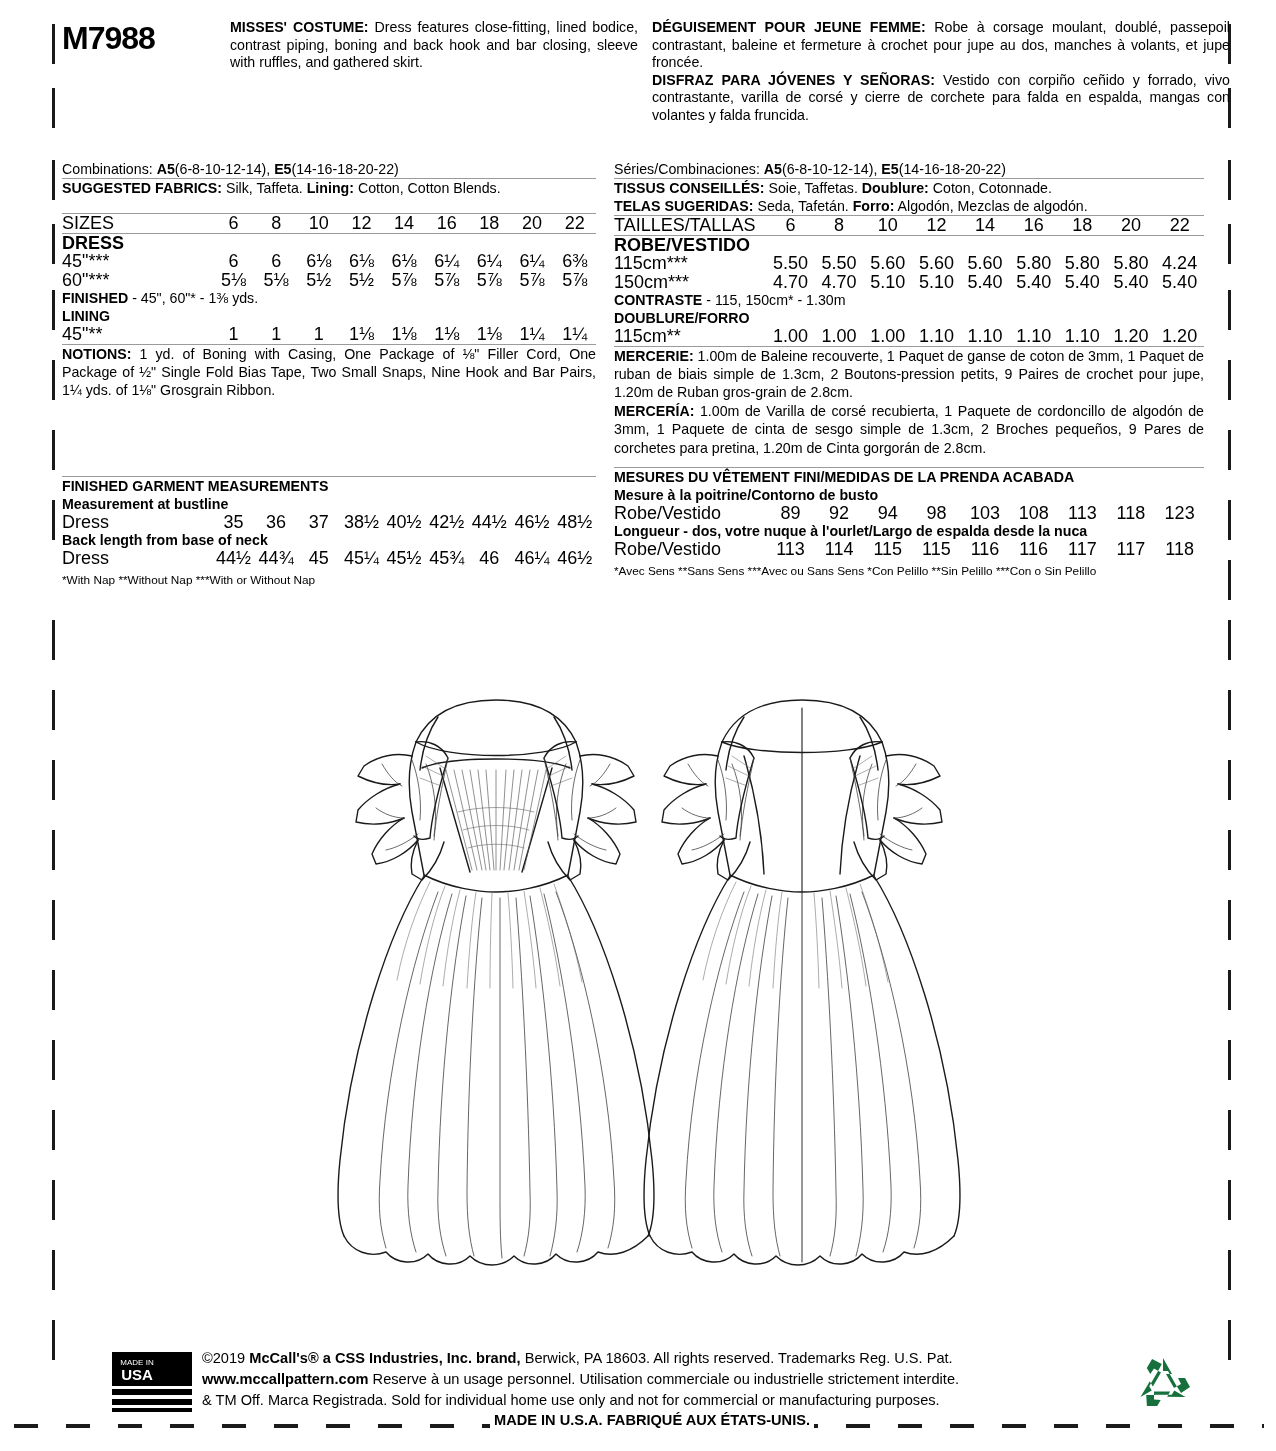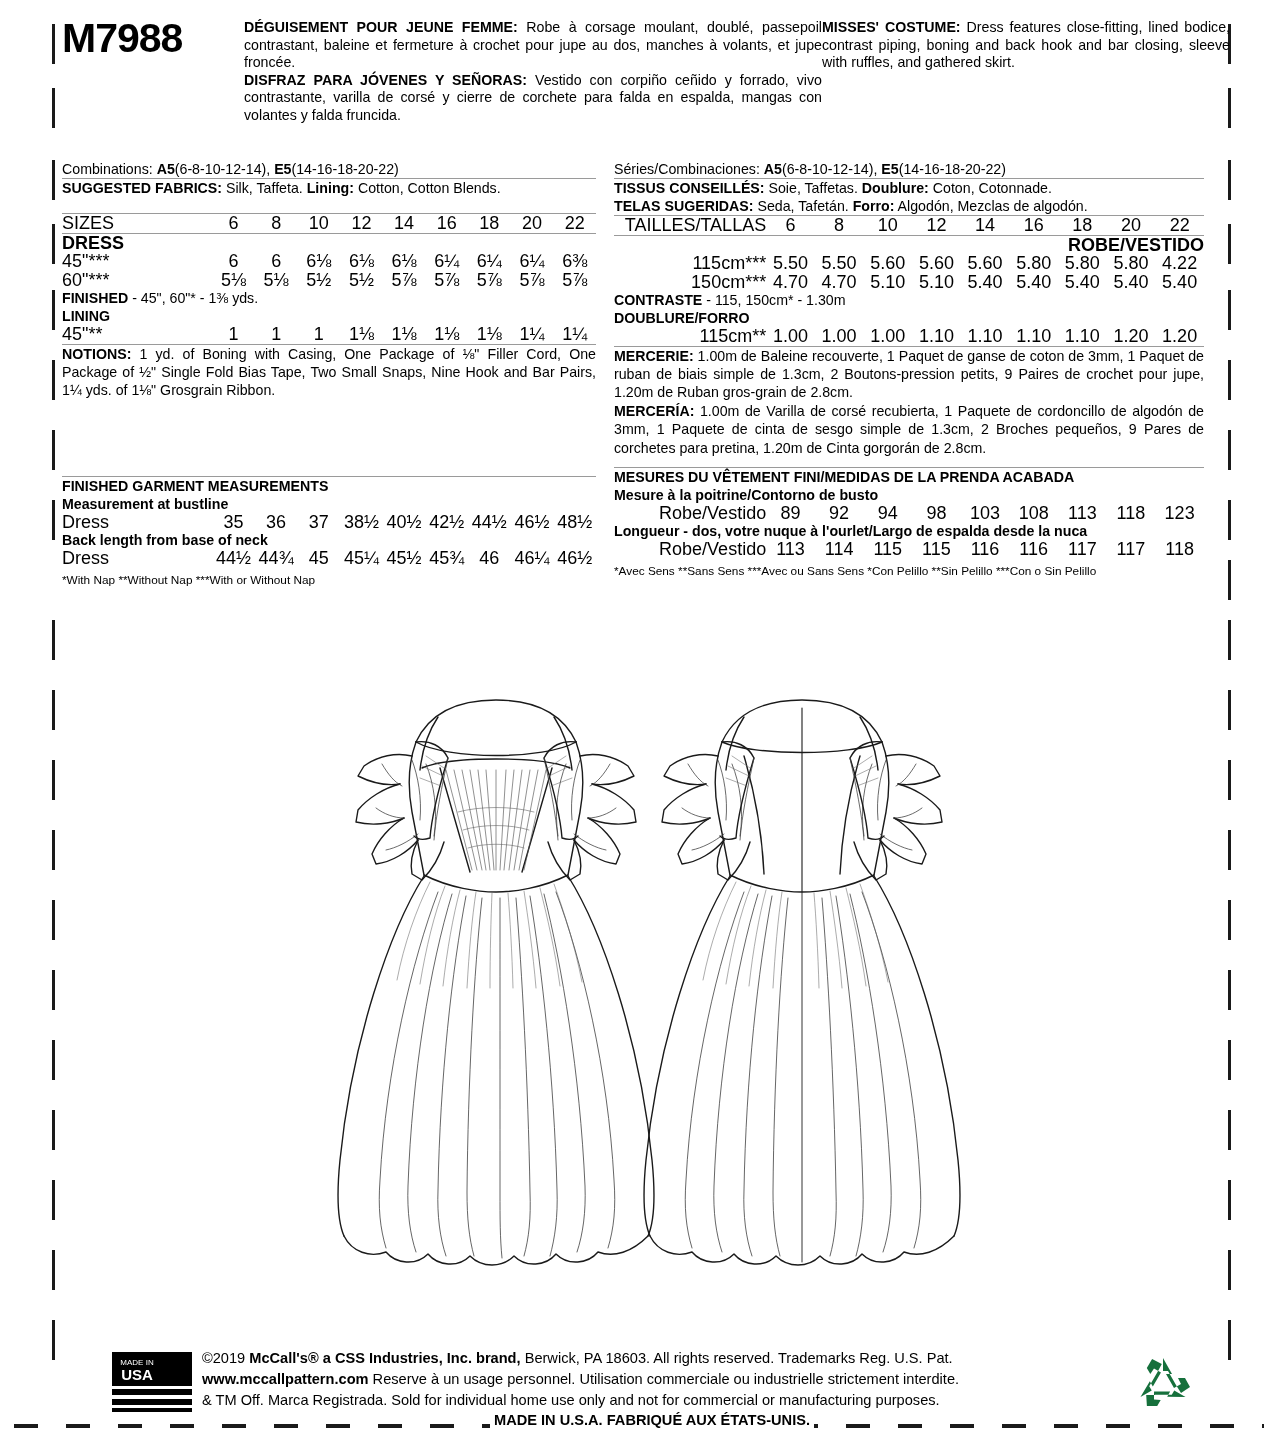--- a/index.html
+++ b/index.html
@@ -12,21 +12,21 @@
 
   
   .ticks{position:absolute;top:0;width:4px;height:100%;}
   .ticks.left{left:52px;}
   .ticks.right{left:1228px;}
   .tick{position:absolute;left:0;width:3px;background:#1a1a1a;}
 
   
   .header{position:absolute;left:62px;top:14px;width:1160px;display:flex;}
   .pattern-no{
-    font-weight:bold;font-size:41px;letter-spacing:-1px;line-height:48px;
+    font-weight:bold;font-size:32px;letter-spacing:-1px;line-height:48px;
     width:168px;flex:0 0 168px;
   }
   .desc-col{flex:0 0 408px;width:408px;padding-top:5px;}
   .desc-col.right{flex:0 0 578px;width:578px;margin-left:14px;}
   .desc{font-size:14.2px;line-height:17.6px;text-align:justify;}
   .desc b{font-weight:bold;}
 
   
   .cols{position:absolute;left:62px;top:160px;width:1166px;display:flex;}
   .col-l{width:534px;flex:0 0 534px;}
@@ -37,21 +37,21 @@
   .line{font-size:14.2px;line-height:18px;}
   .line.b{font-weight:bold;}
 
   
   table.yt{border-collapse:collapse;width:100%;font-size:18px;}
   table.yt td{padding:0;line-height:18.5px;vertical-align:bottom;white-space:nowrap;}
   td.lbl{text-align:left;}
   td.num{text-align:center;}
   .col-l td.lbl{width:150px;}
   .col-l td.num{width:42.6px;}
-  .col-r td.lbl{width:152px;text-align:right;}
+  .col-r td.lbl{width:152px;}
   .col-r td.num{width:48.6px;}
   tr.hdr td{font-weight:normal;}
   tr.hdr td.lbl{font-weight:normal;}
   .grp td{font-weight:bold;text-align:left;}
 
   .para{font-size:14.2px;line-height:18.4px;text-align:justify;}
   .foot-note{font-size:11.8px;line-height:14px;margin-top:5px;}
   .sp16{height:16px;}
 
   
@@ -116,32 +116,32 @@
       <div class="tick" style="top: 1040px; height: 40px;"></div>
       <div class="tick" style="top: 1110px; height: 40px;"></div>
       <div class="tick" style="top: 1180px; height: 40px;"></div>
       <div class="tick" style="top: 1250px; height: 40px;"></div>
       <div class="tick" style="top: 1320px; height: 40px;"></div>
     </div>
 
   <div class="header">
     <div class="pattern-no">M7988</div>
 
+    <div class="desc-col">
+      <div class="desc">
+        <b>MISSES' COSTUME:</b><span> Dress features close-fitting, lined bodice, contrast piping, boning and back hook and bar closing, sleeve with ruffles, and gathered skirt.</span>
+      </div>
+    </div>
+
     <div class="desc-col right">
       <div class="desc" style="text-align:justify">
         <b>DÉGUISEMENT POUR JEUNE FEMME:</b><span> Robe à corsage moulant, doublé, passepoil contrastant, baleine et fermeture à crochet pour jupe au dos, manches à volants, et jupe froncée.</span>
       </div>
       <div class="desc" style="text-align:justify">
         <b>DISFRAZ PARA JÓVENES Y SEÑORAS:</b><span> Vestido con corpiño ceñido y forrado, vivo contrastante, varilla de corsé y cierre de corchete para falda en espalda, mangas con volantes y falda fruncida.</span>
-      </div>
-    </div>
-
-    <div class="desc-col">
-      <div class="desc">
-        <b>MISSES' COSTUME:</b><span> Dress features close-fitting, lined bodice, contrast piping, boning and back hook and bar closing, sleeve with ruffles, and gathered skirt.</span>
       </div>
     </div>
   </div>
 
   <div class="cols">
 
     <div class="col-l">
 
       <div class="line">
         <span>Combinations: </span><b>A5</b><span>(6-8-10-12-14), </span><b>E5</b><span>(14-16-18-20-22)</span>
@@ -315,21 +315,21 @@
         <tr>
           <td class="lbl">115cm***</td>
           <td class="num">5.50</td>
           <td class="num">5.50</td>
           <td class="num">5.60</td>
           <td class="num">5.60</td>
           <td class="num">5.60</td>
           <td class="num">5.80</td>
           <td class="num">5.80</td>
           <td class="num">5.80</td>
-          <td class="num">4.22</td>
+          <td class="num">4.24</td>
         </tr>
         <tr>
           <td class="lbl">150cm***</td>
           <td class="num">4.70</td>
           <td class="num">4.70</td>
           <td class="num">5.10</td>
           <td class="num">5.10</td>
           <td class="num">5.40</td>
           <td class="num">5.40</td>
           <td class="num">5.40</td>

